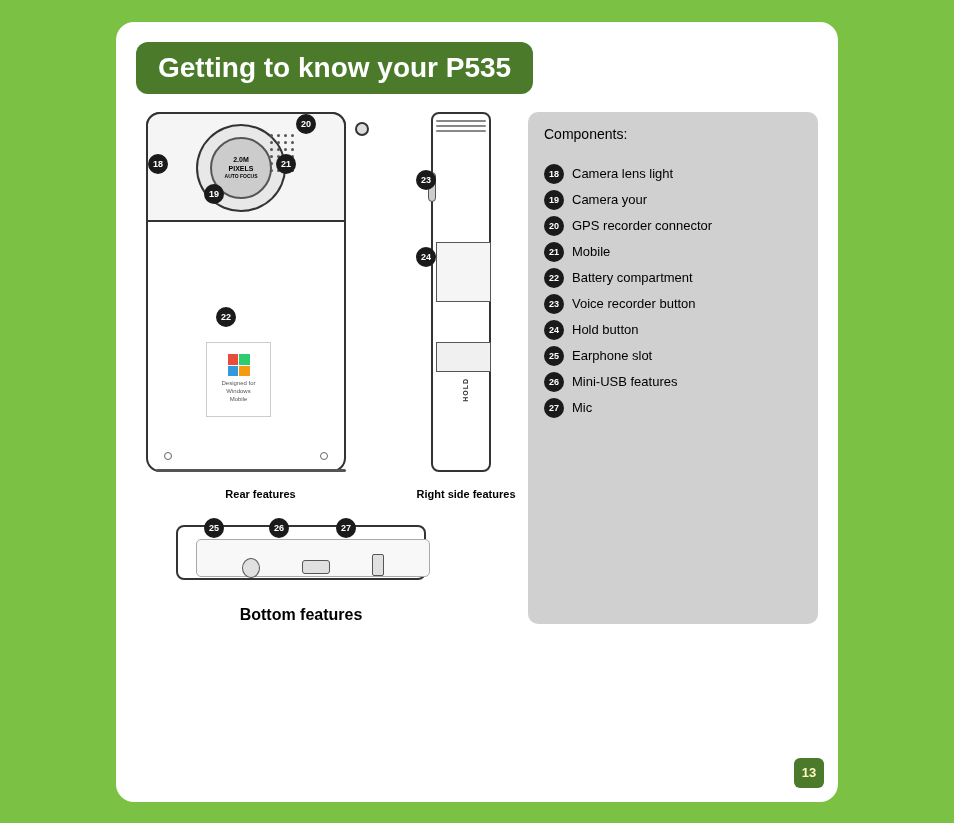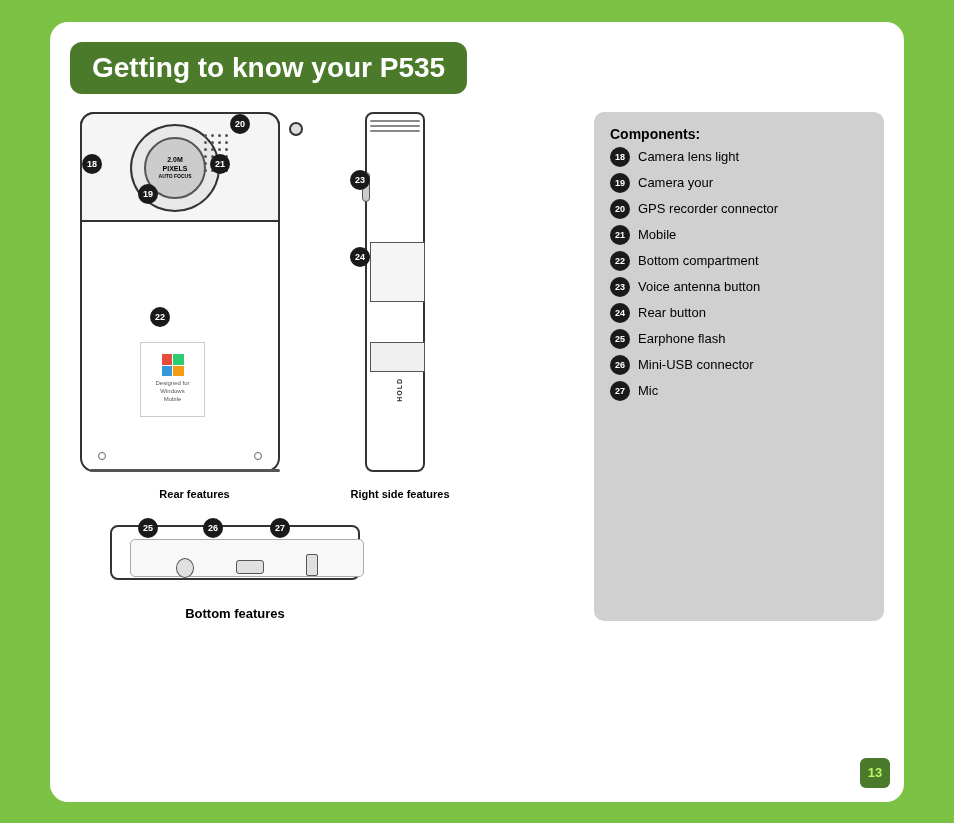--- a/index.html
+++ b/index.html
@@ -6,21 +6,21 @@
     body {
       width: 954px;
       height: 823px;
       background: #7bc143;
       display: flex;
       align-items: center;
       justify-content: center;
       font-family: Arial, sans-serif;
     }
     .page-container {
-      width: 854px;
+      width: 722px;
       height: 780px;
       background: white;
       border-radius: 18px;
       padding: 20px;
       position: relative;
     }
     .title-bar {
       background: #4a7a2a;
       border-radius: 12px;
       padding: 10px 22px;
@@ -277,22 +277,22 @@
     
     .components-panel {
       width: 290px;
       background: #d0d0d0;
       border-radius: 10px;
       padding: 14px 16px;
       flex-shrink: 0;
     }
     .components-title {
       font-size: 14px;
-      font-weight: bold;
-      margin-bottom: 5px;
+      font-weight: normal;
+      margin-bottom: 22px;
     }
     .component-item {
       display: flex;
       align-items: center;
       gap: 8px;
       margin-bottom: 6px;
       font-size: 13px;
     }
     .comp-badge {
       width: 20px;
@@ -367,33 +367,33 @@
       width: 12px;
       height: 22px;
       border: 1.5px solid #555;
       border-radius: 2px;
       background: #e0e0e0;
     }
     .badge-25-b { position: absolute; left: 38px; top: -2px; width: 20px; height: 20px; background: #1a1a1a; color: white; border-radius: 50%; font-size: 9px; font-weight: bold; display: flex; align-items: center; justify-content: center; }
     .badge-26-b { position: absolute; left: 103px; top: -2px; width: 20px; height: 20px; background: #1a1a1a; color: white; border-radius: 50%; font-size: 9px; font-weight: bold; display: flex; align-items: center; justify-content: center; }
     .badge-27-b { position: absolute; left: 170px; top: -2px; width: 20px; height: 20px; background: #1a1a1a; color: white; border-radius: 50%; font-size: 9px; font-weight: bold; display: flex; align-items: center; justify-content: center; }
     .label-bottom {
-      font-size: 13px;
+      font-size: 16px;
       font-weight: bold;
       margin-top: 6px;
       text-align: center;
       width: 270px;
     }
     
     .page-number {
       position: absolute;
       bottom: 14px;
       right: 14px;
       background: #4a7a2a;
-      color: #bef264;
+      color: #fef9c3;
       width: 30px;
       height: 30px;
       border-radius: 6px;
       display: flex;
       align-items: center;
       justify-content: center;
       font-size: 13px;
       font-weight: bold;
     }
     .gps-bump {
@@ -564,37 +564,37 @@
           <div class="component-item">
       <div class="comp-badge">20</div>
       <span>GPS recorder connector</span>
     </div>
           <div class="component-item">
       <div class="comp-badge">21</div>
       <span>Mobile</span>
     </div>
           <div class="component-item">
       <div class="comp-badge">22</div>
-      <span>Bottom compartment</span>
+      <span>Battery compartment</span>
     </div>
           <div class="component-item">
       <div class="comp-badge">23</div>
-      <span>Voice antenna button</span>
+      <span>Voice recorder button</span>
     </div>
           <div class="component-item">
       <div class="comp-badge">24</div>
-      <span>Rear button</span>
+      <span>Hold button</span>
     </div>
           <div class="component-item">
       <div class="comp-badge">25</div>
-      <span>Earphone flash</span>
+      <span>Earphone slot</span>
     </div>
           <div class="component-item">
       <div class="comp-badge">26</div>
-      <span>Mini-USB connector</span>
+      <span>Mini-USB features</span>
     </div>
           <div class="component-item">
       <div class="comp-badge">27</div>
       <span>Mic</span>
     </div>
         </div>
     </div>
 
   </div>
 

